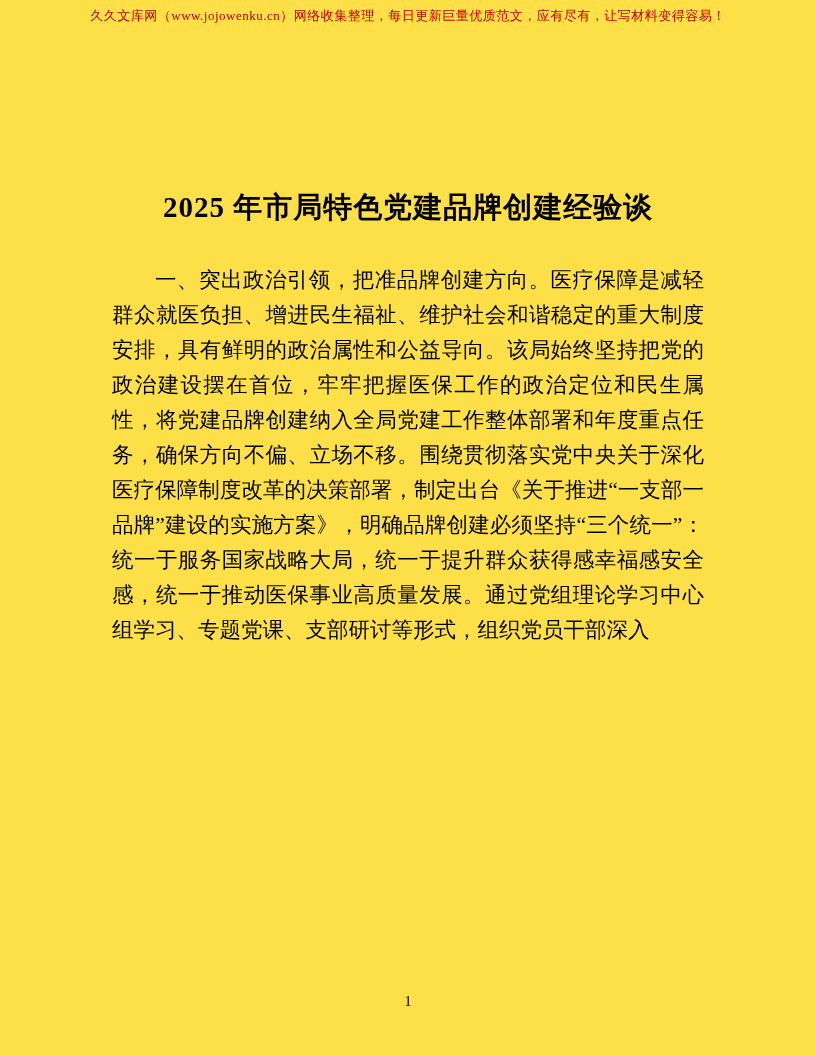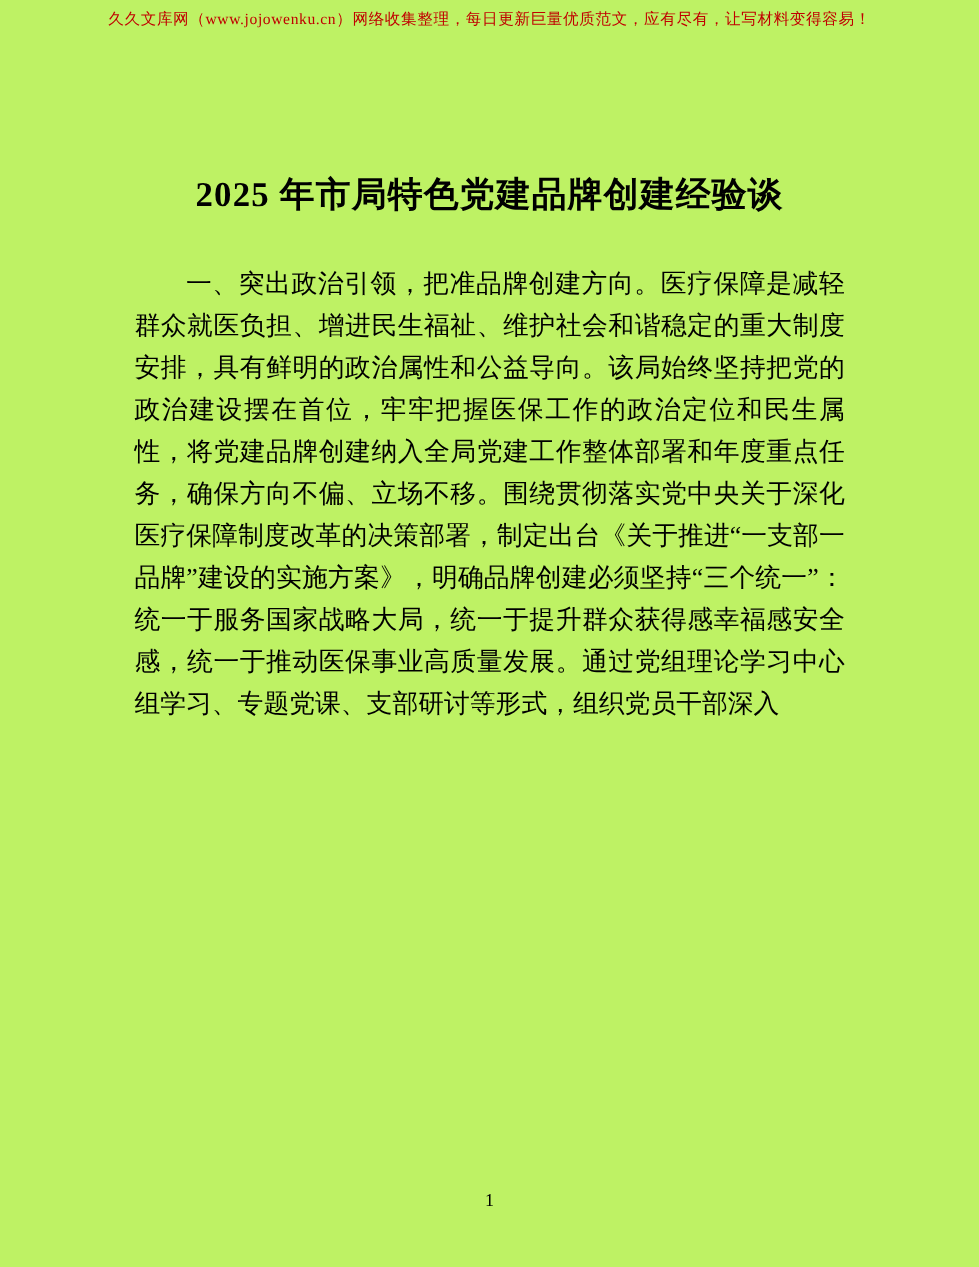--- a/index.html
+++ b/index.html
@@ -2,21 +2,21 @@
 <html><head>
 <meta charset="utf-8">
 <style>
   * { margin: 0; padding: 0; box-sizing: border-box; }
   html, body { background: #ffffff; }
   .page {
     position: relative;
     width: 816px;
     height: 1056px;
     margin: 0 auto;
-    background: #bef264;
+    background: #fde047;
     font-family: "Liberation Serif", "DejaVu Serif", serif;
     color: #000000;
     overflow: hidden;
   }
   .watermark-header {
     position: absolute;
     top: 7px;
     left: 0;
     width: 100%;
     text-align: center;
@@ -25,20 +25,21 @@
     color: #c00000;
     white-space: nowrap;
   }
   .doc-title {
     padding-top: 140px;
     text-align: center;
     font-size: 29px;
     font-weight: bold;
     line-height: 46px;
     letter-spacing: 1px;
+    margin-top: 44px;
   }
   .doc-body {
     margin-top: 33px;
     padding: 0 112px;
     font-size: 21.5px;
     line-height: 35px;
     text-align: justify;
   }
   .doc-body p {
     text-indent: 2em;

